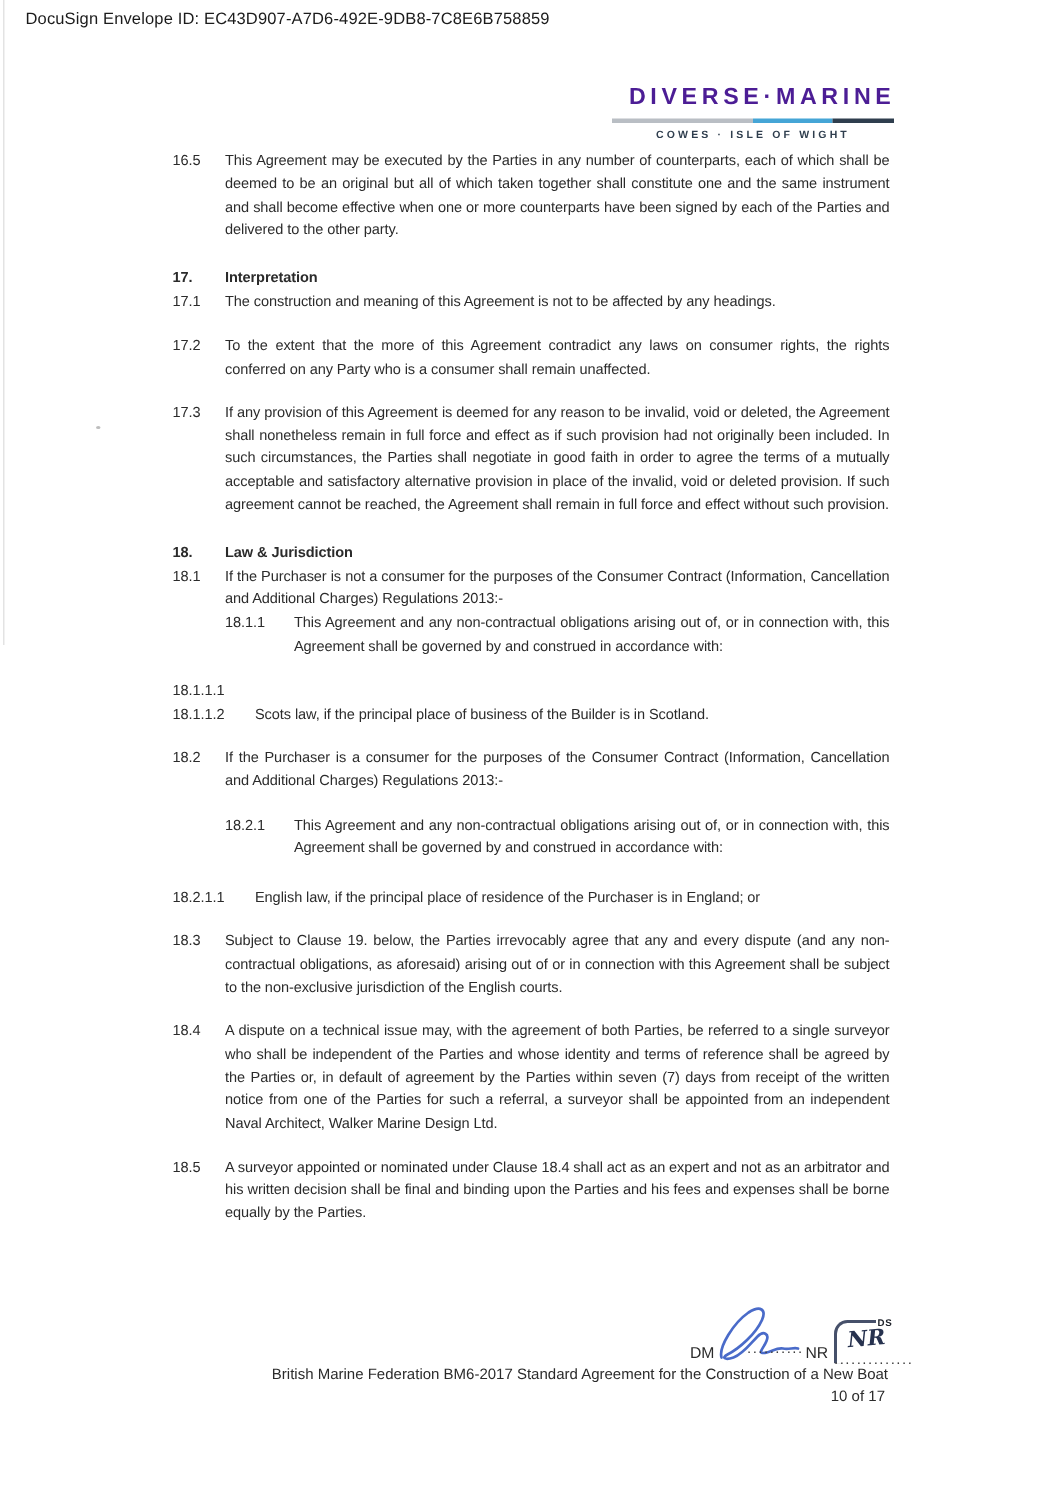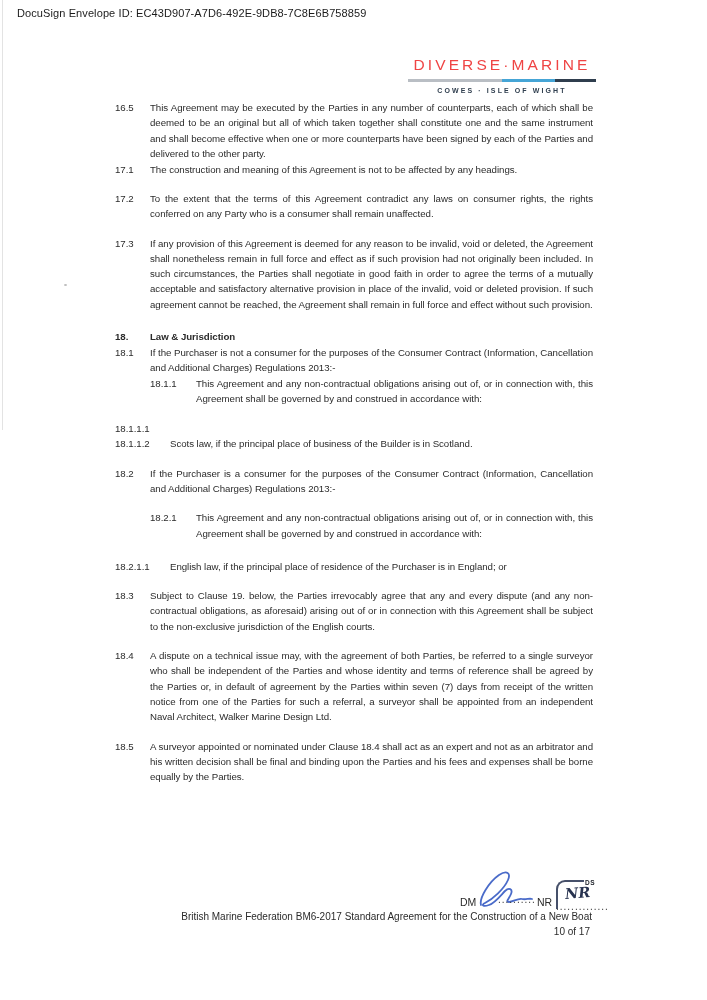--- a/index.html
+++ b/index.html
@@ -25,22 +25,22 @@
 
   
   .docusign-header {
     position: absolute; left: 17px; top: 7px;
     font-size: 11px; color: #1b1b1b; letter-spacing: 0.1px;
   }
 
   
   .logo { position: absolute; top: 56px; right: 110px; width: 190px; text-align: center; }
   .logo-name {
-    font-size: 15.5px; font-weight: 400; letter-spacing: 3.1px;
-    color: #ef4444; white-space: nowrap;
+    font-size: 15.5px; font-weight: 700; letter-spacing: 3.1px;
+    color: #4c1d95; white-space: nowrap; text-align: right;
   }
   .logo-rule { display: flex; height: 2.6px; margin: 5px 1px 5px 1px; }
   .logo-rule .seg-left  { width: 50%; background: #b9bec4; }
   .logo-rule .seg-mid   { width: 28%; background: #45a5d6; }
   .logo-rule .seg-right { width: 22%; background: #2f3e4e; }
   .logo-tagline {
     font-size: 7px; font-weight: 600; letter-spacing: 2.1px;
     color: #2f3e4e; white-space: nowrap;
   }
 
@@ -114,27 +114,31 @@
       <div class="seg-right"></div>
     </div>
     <div class="logo-tagline">COWES · ISLE OF WIGHT</div>
   </div>
 
   <div class="body-text">
       <div class="clause l1 sp-first">
         <span class="num">16.5</span>
         <span class="txt">This Agreement may be executed by the Parties in any number of counterparts, each of which shall be deemed to be an original but all of which taken together shall constitute one and the same instrument and shall become effective when one or more counterparts have been signed by each of the Parties and delivered to the other party.</span>
       </div>
+      <div class="clause l1 sp-section heading">
+        <span class="num">17.</span>
+        <span class="txt">Interpretation</span>
+      </div>
       <div class="clause l1 sp-tight">
         <span class="num">17.1</span>
         <span class="txt">The construction and meaning of this Agreement is not to be affected by any headings.</span>
       </div>
       <div class="clause l1 sp-normal">
         <span class="num">17.2</span>
-        <span class="txt">To the extent that the terms of this Agreement contradict any laws on consumer rights, the rights conferred on any Party who is a consumer shall remain unaffected.</span>
+        <span class="txt">To the extent that the more of this Agreement contradict any laws on consumer rights, the rights conferred on any Party who is a consumer shall remain unaffected.</span>
       </div>
       <div class="clause l1 sp-normal">
         <span class="num">17.3</span>
         <span class="txt">If any provision of this Agreement is deemed for any reason to be invalid, void or deleted, the Agreement shall nonetheless remain in full force and effect as if such provision had not originally been included. In such circumstances, the Parties shall negotiate in good faith in order to agree the terms of a mutually acceptable and satisfactory alternative provision in place of the invalid, void or deleted provision. If such agreement cannot be reached, the Agreement shall remain in full force and effect without such provision.</span>
       </div>
       <div class="clause l1 sp-section heading">
         <span class="num">18.</span>
         <span class="txt">Law &amp; Jurisdiction</span>
       </div>
       <div class="clause l1 sp-tight">

